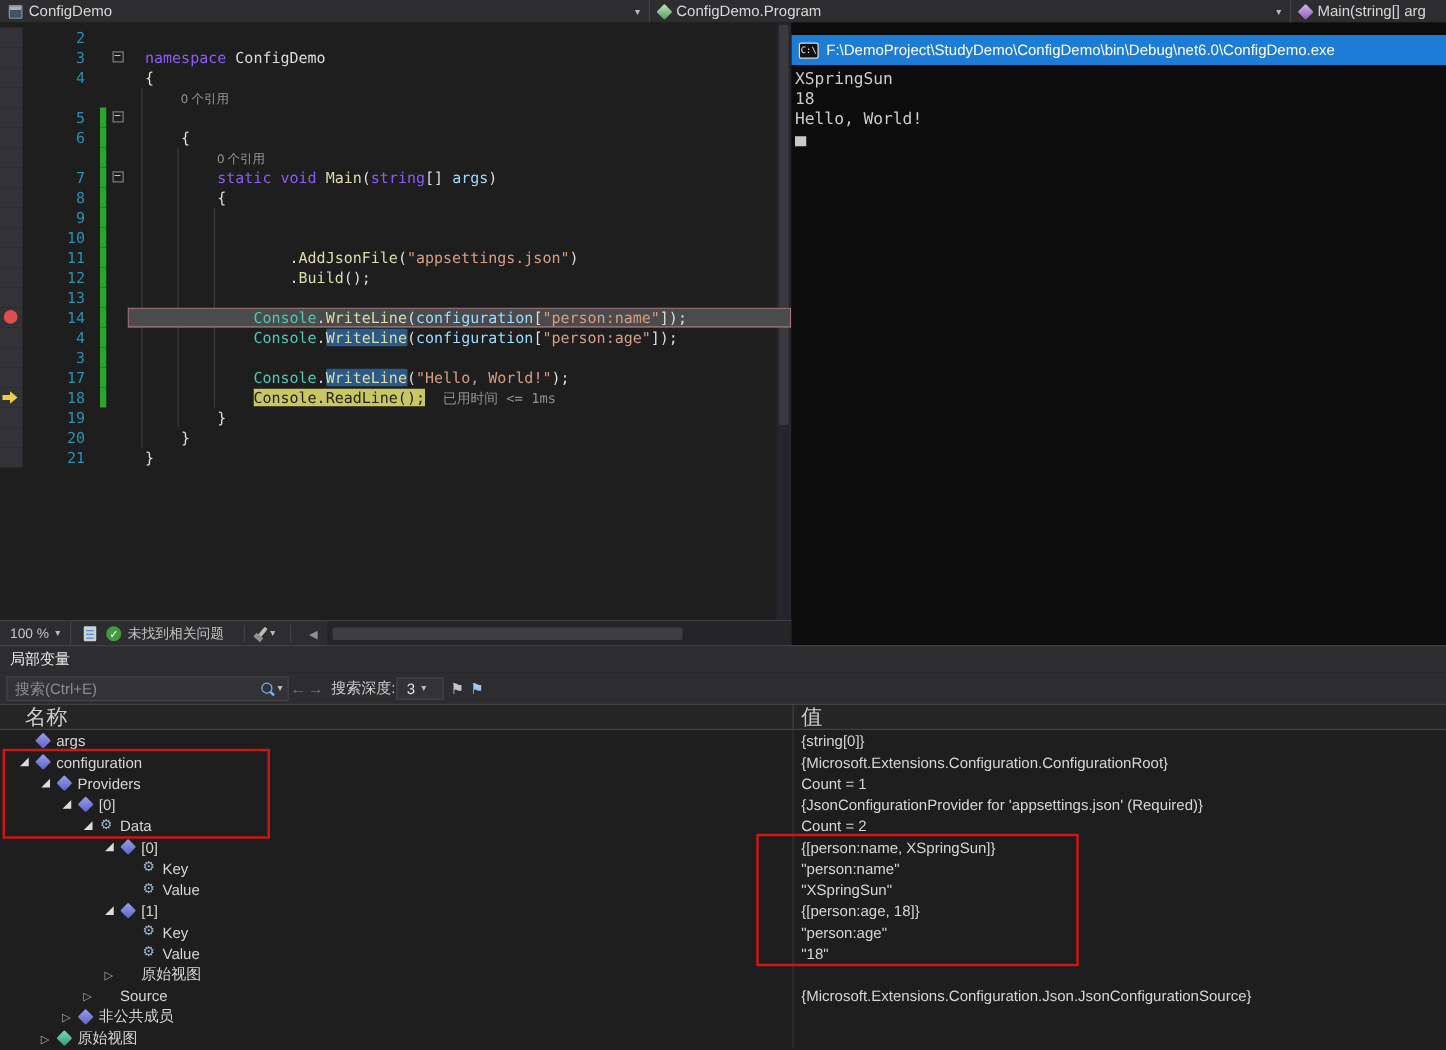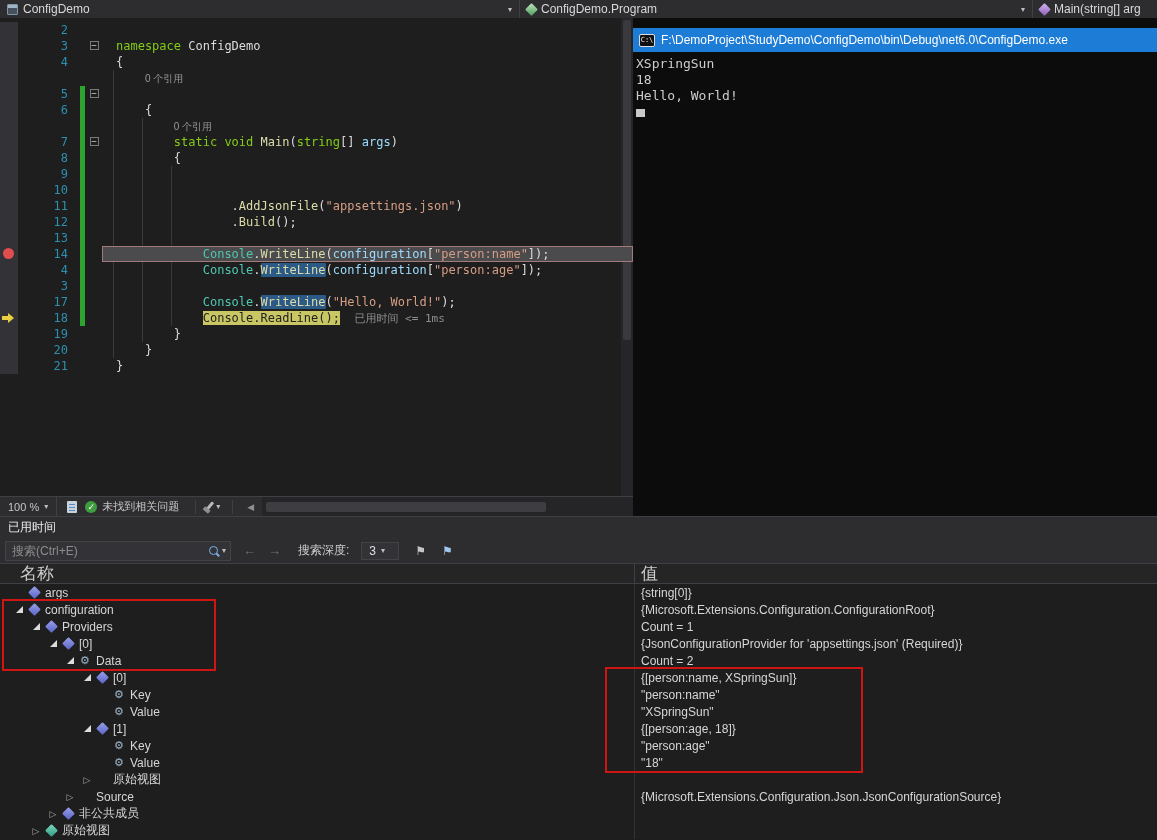--- a/index.html
+++ b/index.html
@@ -25,21 +25,21 @@
   .editor{width:633px;flex:none;position:relative;background:#1e1e1e;}
   .code-area{position:relative;height:478px;overflow:hidden;padding-top:4px;}
   .code-row{display:flex;height:16px;line-height:16px;font-family:"DejaVu Sans Mono","Liberation Mono",monospace;font-size:12px;}
   .c-bp{width:18px;flex:none;background:#333337;position:relative;}
   .c-num{width:58px;flex:none;text-align:right;padding-right:8px;color:#2b91af;}
   .c-chg{width:10px;flex:none;position:relative;}
   .code-row.green .c-chg::after{content:"";position:absolute;left:4px;top:0;width:5px;height:16px;background:#2da42d;}
   .c-fold{width:16px;flex:none;display:flex;justify-content:center;}
   .fold-box{width:9px;height:9px;margin-top:3px;border:1px solid #7a7a7a;background:#1e1e1e;color:#cfcfcf;font-size:9px;line-height:7px;text-align:center;}
   .c-code{flex:1;padding-left:14px;color:#dcdcdc;position:relative;white-space:pre;overflow:hidden;}
-  .kw{color:#84cc16}.ty{color:#4ec9b0}.me{color:#dcdcaa}.st{color:#d69d85}.id{color:#9cdcfe}.pl{color:#dcdcdc}
+  .kw{color:#8b5cf6}.ty{color:#4ec9b0}.me{color:#dcdcaa}.st{color:#d69d85}.id{color:#9cdcfe}.pl{color:#dcdcdc}
   .tip{color:#8f8f8f;font-size:11px;}
   .cur{background:#c9c763;color:#222222;}
   .hlref{background:#2a5a85;border-radius:1px;}
   .code-row.hl-box .c-code{background:#4b4a4c;box-shadow:inset 0 0 0 1px #a37a7a;}
   .bp-dot{position:absolute;left:3px;top:2px;width:11px;height:11px;border-radius:50%;background:#e04d4d;}
   .exec-arrow{position:absolute;left:2px;top:6px;width:6px;height:4px;background:#eccf3e;}
   .exec-arrow::after{content:"";position:absolute;left:6px;top:-3px;border-top:5px solid transparent;border-bottom:5px solid transparent;border-left:6px solid #eccf3e;}
   .lens-text{color:#9a9a9a;font-size:10px;font-family:"Liberation Sans",sans-serif;display:inline-block;}
   .indent-guide{position:absolute;width:1px;background:#3a3a3a;}
   .v-scroll{position:absolute;right:0;top:0;width:12px;height:478px;background:#26262a;}
@@ -65,21 +65,21 @@
   .console{flex:1;background:#0c0c0c;display:flex;flex-direction:column;overflow:hidden;}
   .console-gap{height:10px;flex:none;}
   .console-title{height:24px;flex:none;background:#1d7cd6;display:flex;align-items:center;gap:6px;padding:0 6px;color:#ffffff;font-size:12px;white-space:nowrap;overflow:hidden;}
   .cmd-icon{width:16px;height:13px;background:#111111;border:1px solid #dddddd;border-radius:2px;color:#eeeeee;font-size:7px;line-height:11px;text-align:center;font-family:"DejaVu Sans Mono",monospace;flex:none;}
   .console-body{padding:4px 2px 0 3px;font-family:"DejaVu Sans Mono","Liberation Mono",monospace;font-size:13px;line-height:16px;color:#cccccc;}
   .console-cursor{width:9px;height:8px;background:#c9c9c9;margin-top:5px;}
 
   
   .locals{position:absolute;left:0;top:516px;width:1157px;height:324px;background:#1e1e1e;overflow:hidden;}
   .loc-title{height:22px;background:#2d2d30;border-top:1px solid #3f3f46;color:#ececec;font-size:12px;line-height:21px;padding-left:8px;}
-  .search-row{height:26px;background:#2d2d30;display:flex;align-items:center;padding-left:5px;gap:12px;border-bottom:1px solid #3f3f46;}
+  .search-row{height:26px;background:#2d2d30;display:flex;align-items:center;padding-left:5px;gap:1px;border-bottom:1px solid #3f3f46;}
   .search-box{width:226px;height:20px;background:#333337;border:1px solid #434346;display:flex;align-items:center;flex:none;}
   .search-input{flex:1;min-width:0;border:none;outline:none;background:transparent;color:#d0d0d0;font-size:12px;padding-left:6px;font-family:"Liberation Sans",sans-serif;}
   .search-input::placeholder{color:#8c8c8c;}
   .mag{position:relative;width:14px;height:14px;flex:none;}
   .mag::before{content:"";position:absolute;left:2px;top:2px;width:7px;height:7px;border:1.5px solid #7ab1e8;border-radius:50%;}
   .mag::after{content:"";position:absolute;left:9px;top:10px;width:4px;height:1.5px;background:#7ab1e8;transform:rotate(45deg);}
   .search-dd{color:#bdbdbd;font-size:8px;margin:0 4px 0 1px;}
   .nav-arrow{color:#6f6f6f;font-size:13px;}
   .depth-label{color:#cccccc;font-size:12px;margin-left:5px;}
   .depth-select{width:38px;height:18px;background:#333337;border:1px solid #434346;color:#e0e0e0;font-size:12px;display:flex;align-items:center;padding-left:7px;gap:5px;flex:none;}
@@ -333,21 +333,21 @@
       <div class="console-body" id="console-lines">
           <div class="console-line">XSpringSun</div>
           <div class="console-line">18</div>
           <div class="console-line">Hello, World!</div>
           <div class="console-cursor"></div>
         </div>
     </div>
   </div>
 
   <div class="locals">
-    <div class="loc-title">已用时间</div>
+    <div class="loc-title">局部变量</div>
     <div class="search-row">
       <div class="search-box">
         <input class="search-input" placeholder="搜索(Ctrl+E)" style="">
         <span class="mag"></span>
         <span class="search-dd">▾</span>
       </div>
       <span class="nav-arrow">←</span>
       <span class="nav-arrow">→</span>
       <span class="depth-label">搜索深度:</span>
       <div class="depth-select">

